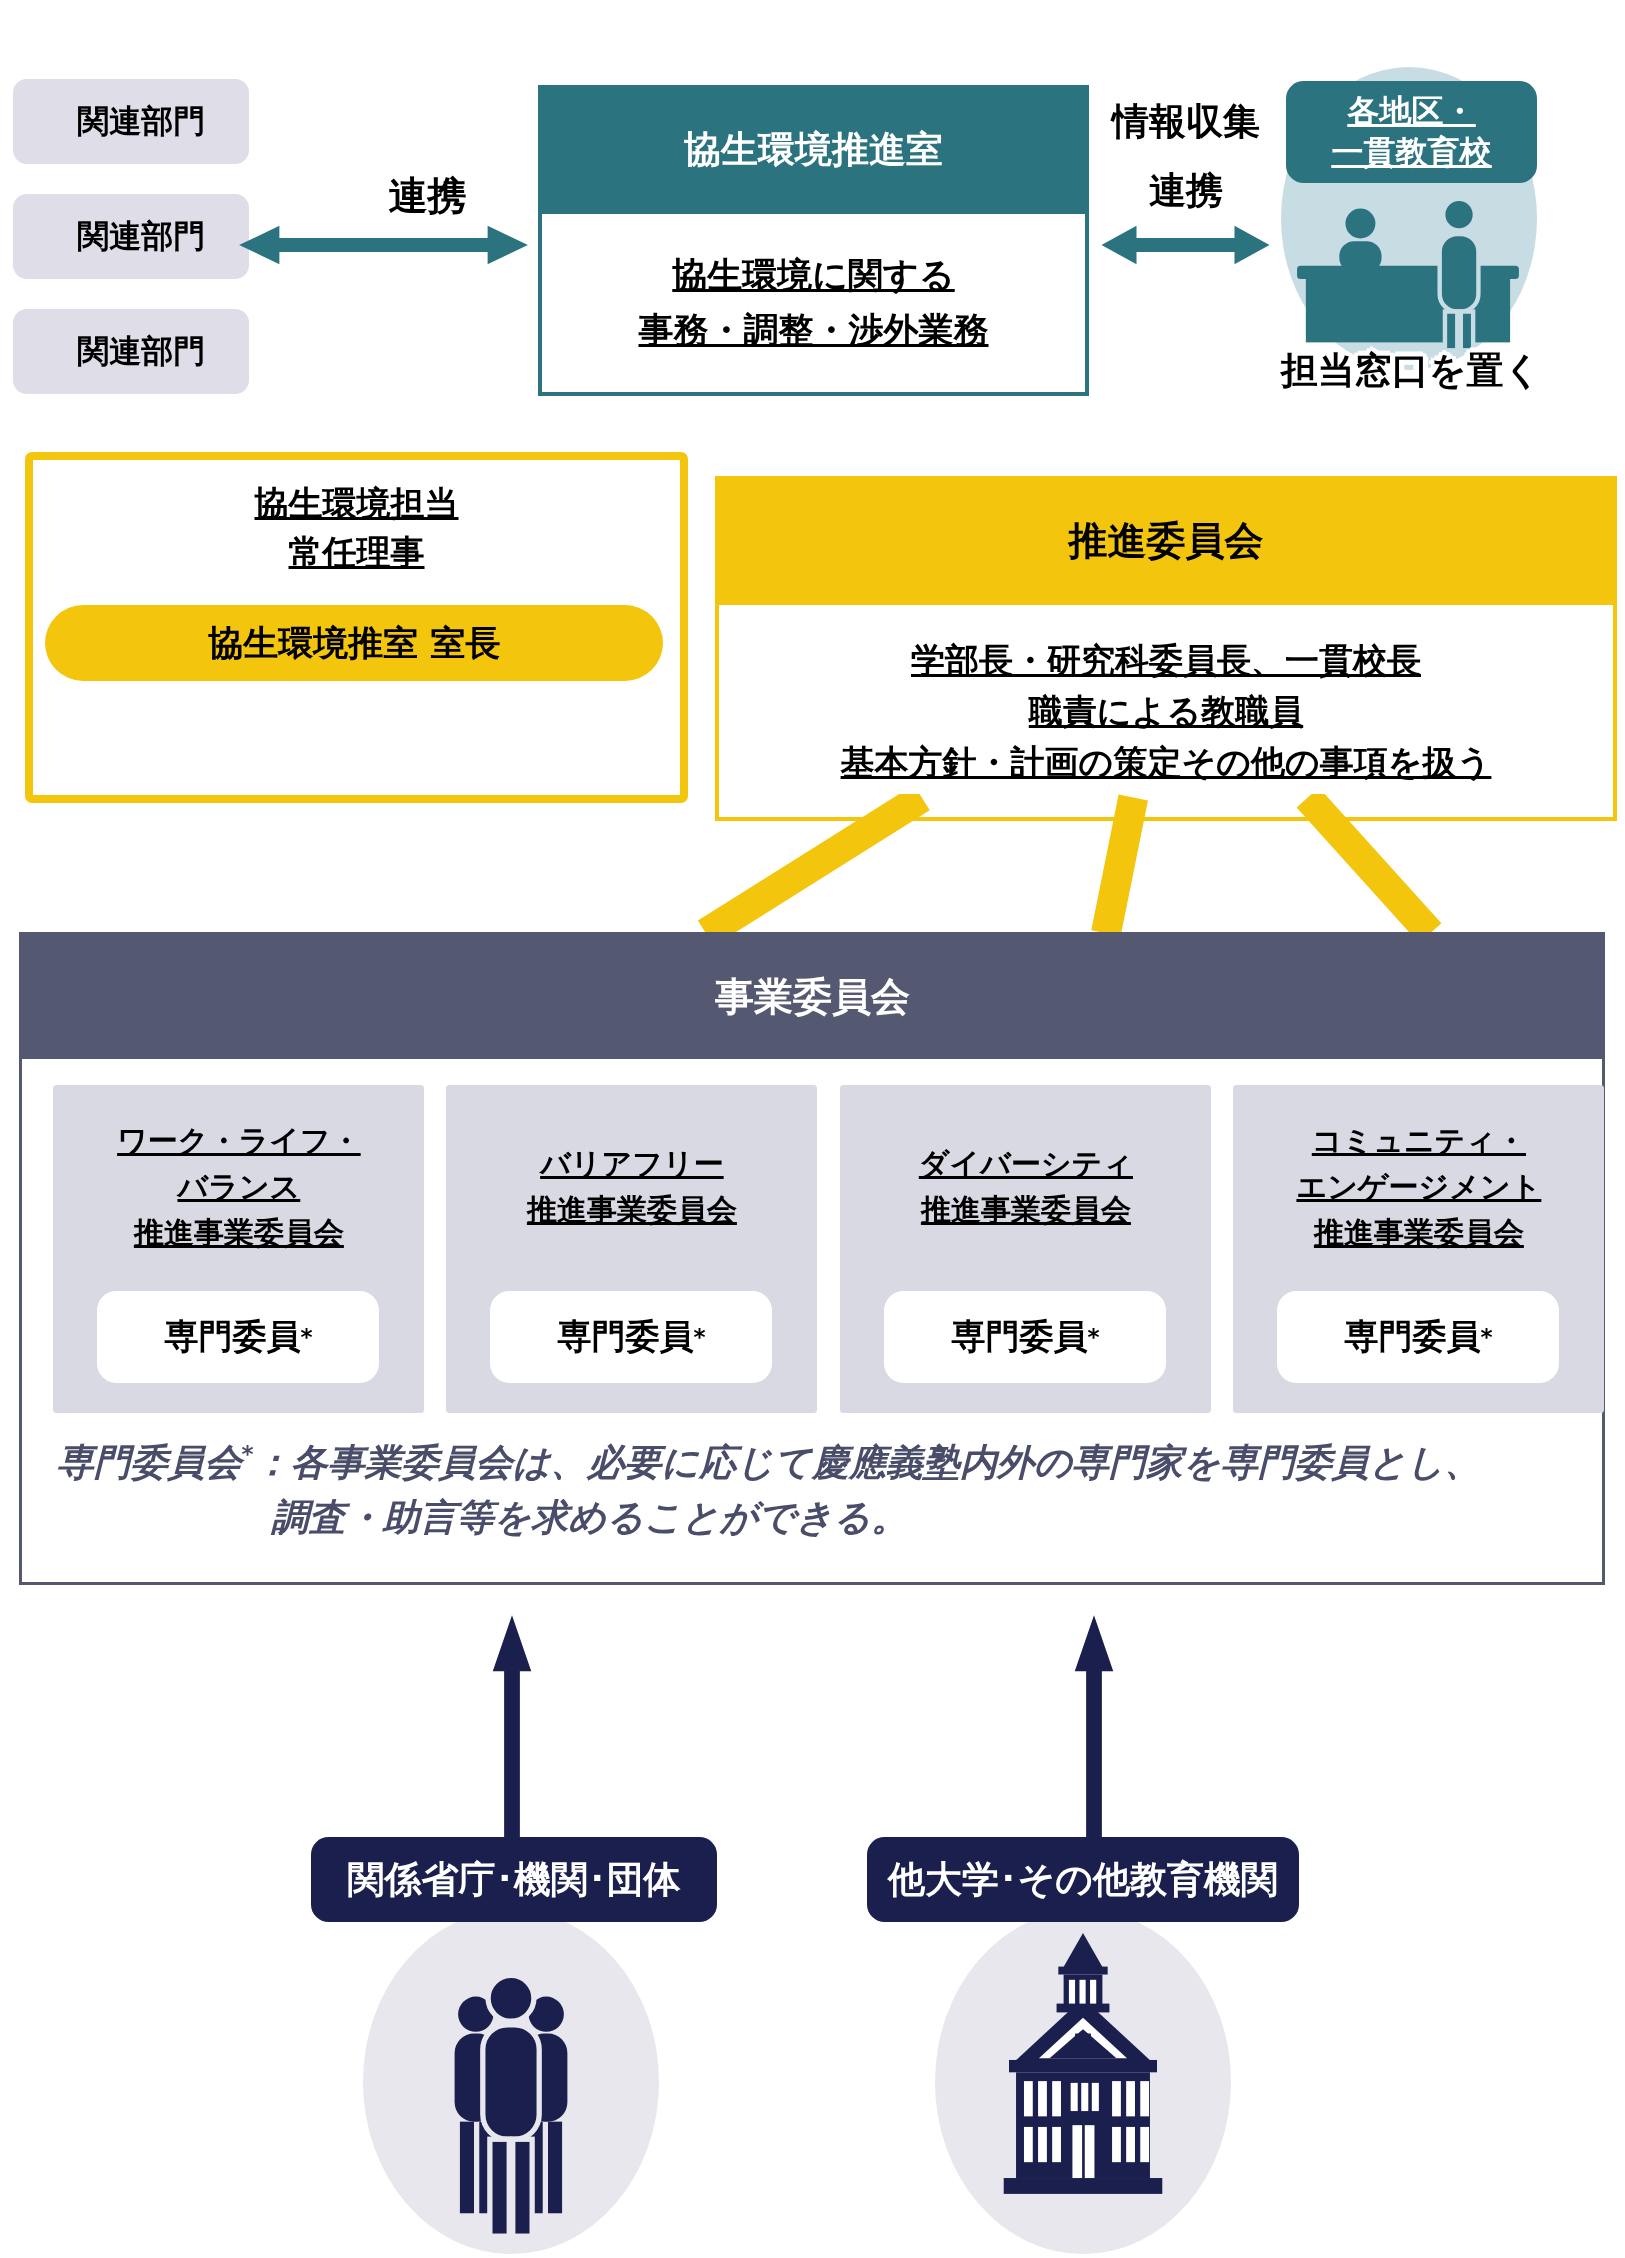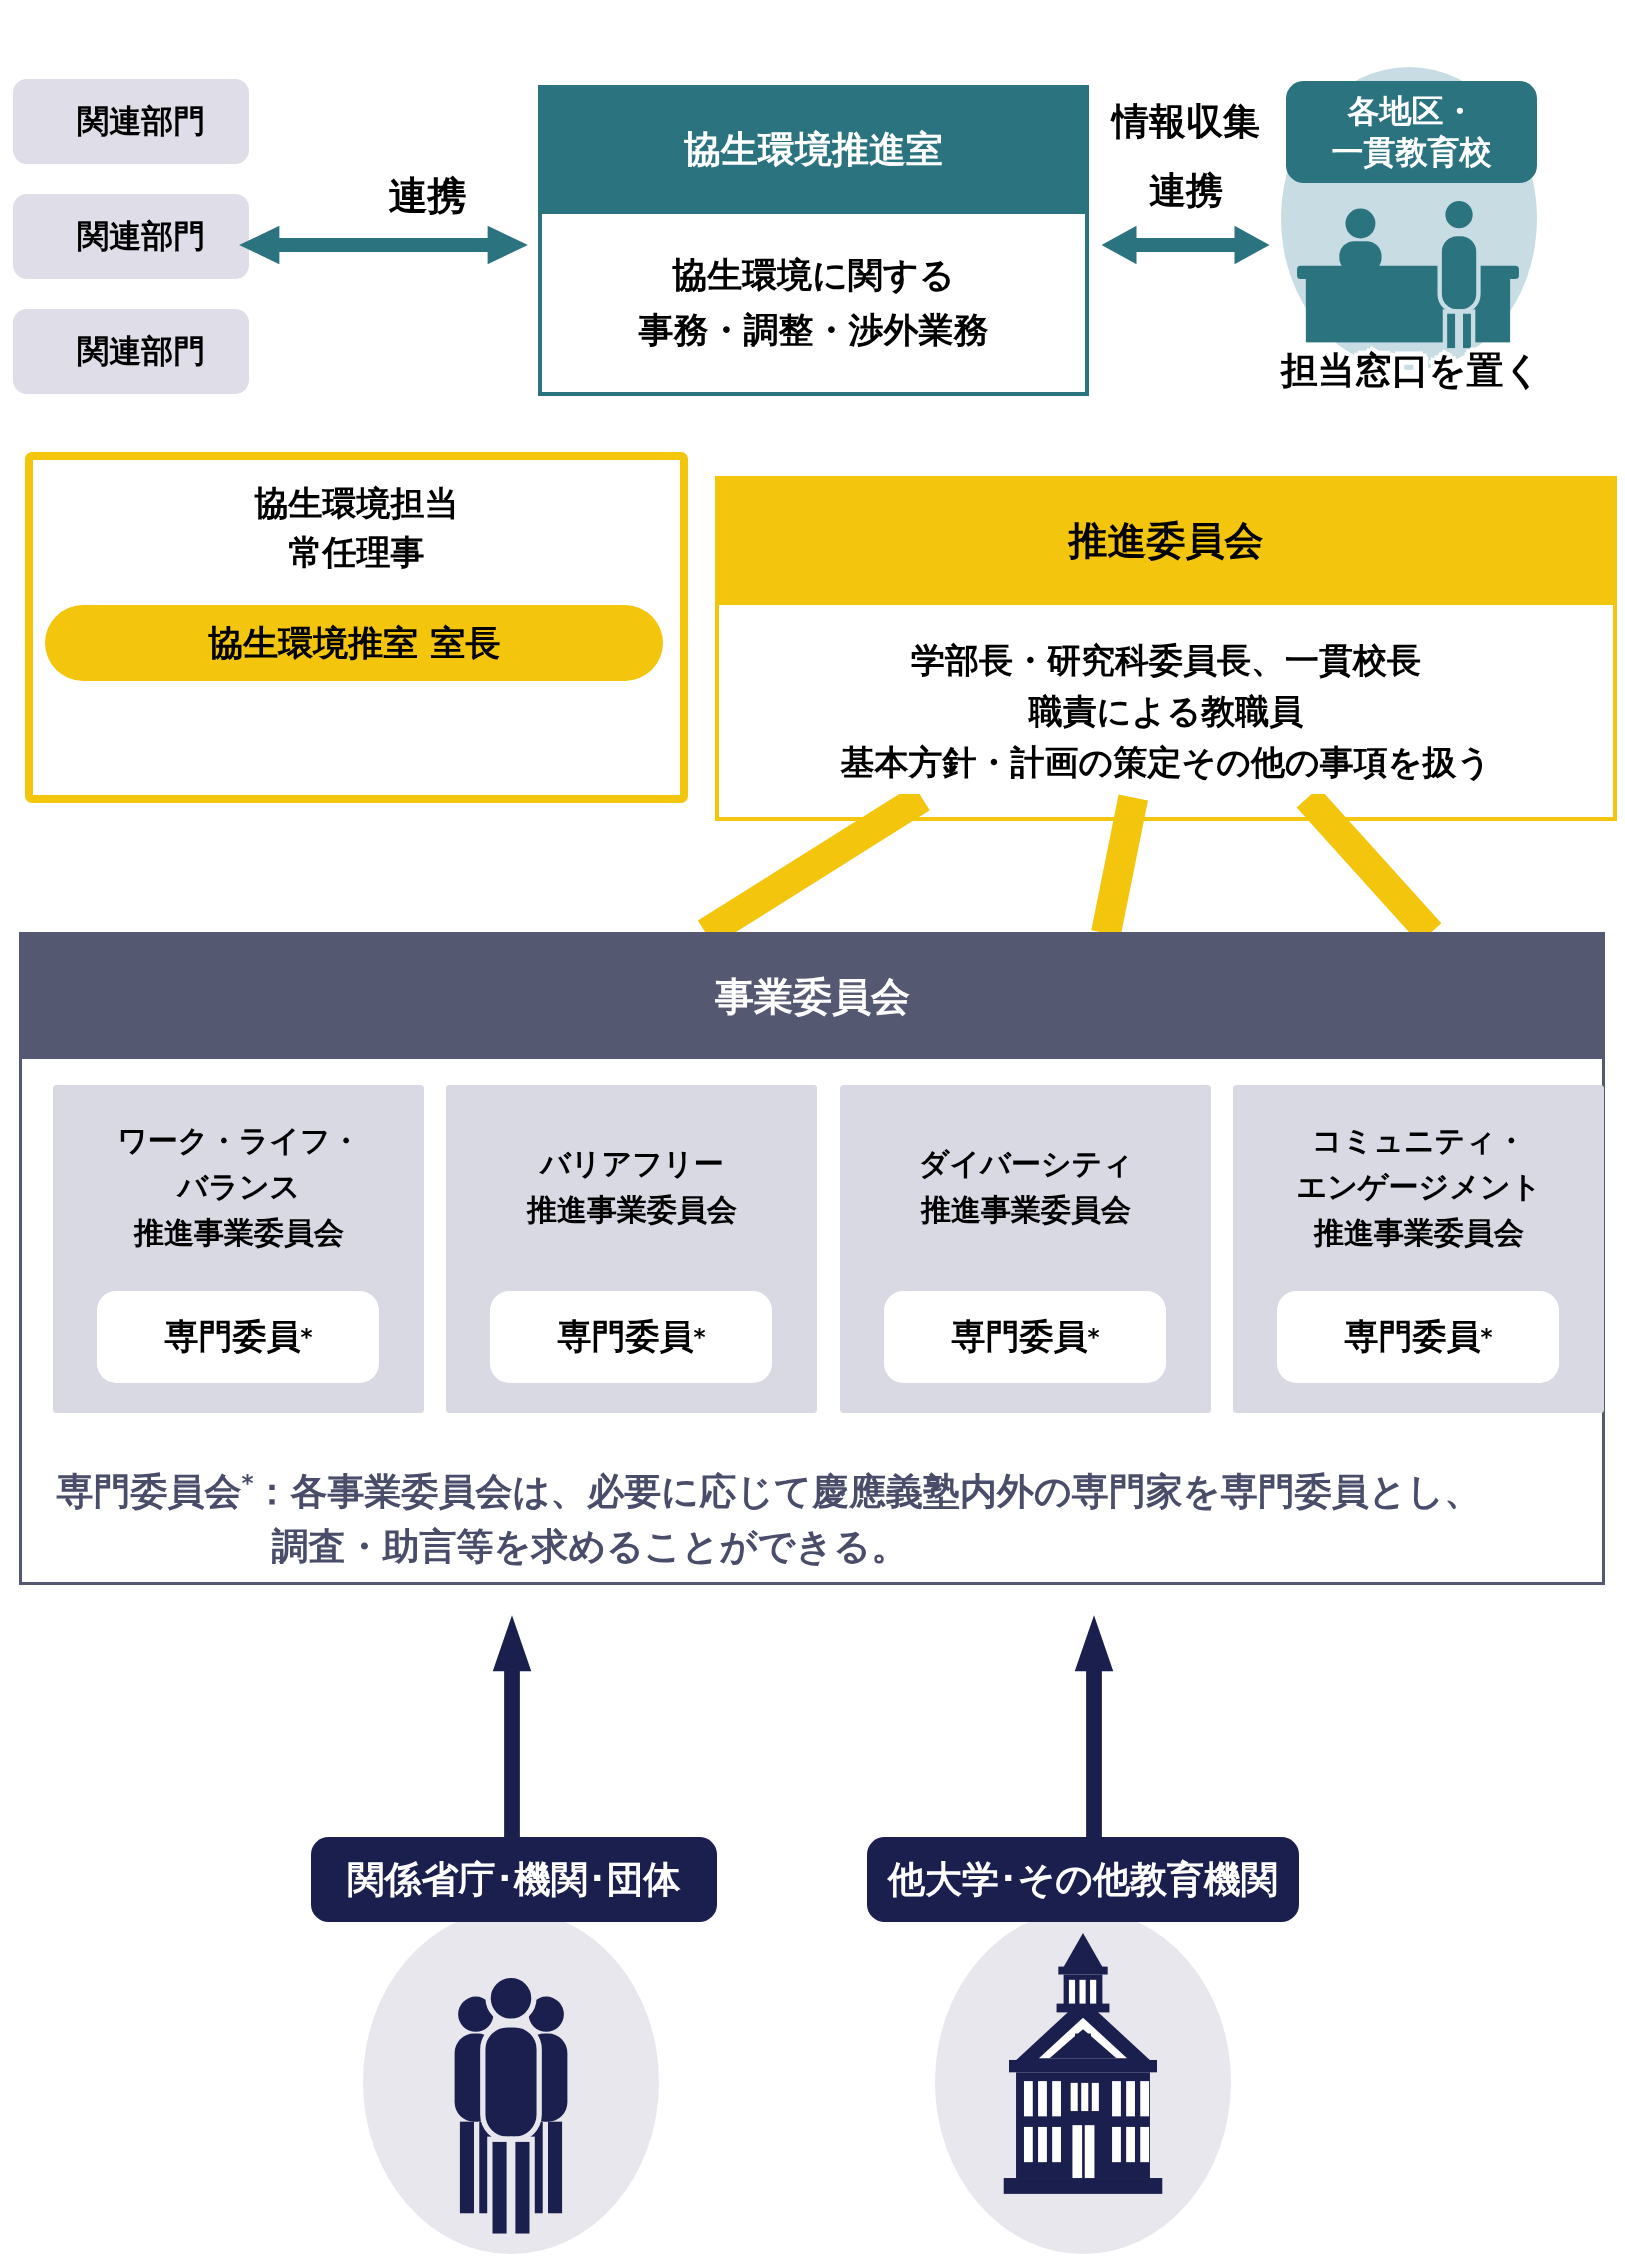--- a/index.html
+++ b/index.html
@@ -4,21 +4,21 @@
 <title>協生環境推進体制図</title>
 <style>
   html,body{margin:0;padding:0;background:#ffffff;}
   #canvas{
     position:relative;width:1625px;height:2258px;background:#ffffff;
     font-family:"DejaVu Sans","Liberation Sans",sans-serif;
     font-weight:700;color:#000;overflow:hidden;
   }
   .abs{position:absolute;}
   .center{display:flex;align-items:center;justify-content:center;text-align:center;}
-  .pre{white-space:pre-line;}
+  .pre{white-space:pre-line;text-decoration:underline;}
 
   
   .dept-box{left:13.2px;width:216px;height:85px;background:var(--lavender);
     border-radius:14px;font-size:32px;padding-left:20px;}
   .link-label{font-size:39px;}
   .office-box{left:538px;top:85px;width:551px;}
   .office-header{height:129px;background:var(--teal);color:#fff;font-size:37px;}
   .office-body{height:178px;background:#fff;border:4.4px solid var(--teal);border-top:none;
     font-size:35px;line-height:55px;}
   .district-circle{left:1281px;top:67px;width:256px;height:303px;border-radius:50%;
@@ -43,21 +43,21 @@
   
   .business-box{left:19.4px;top:932px;width:1586px;height:653px;background:#fff;
     border:3.5px solid var(--slate);box-sizing:border-box;}
   .business-header{left:0;top:0;width:100%;height:124px;background:var(--slate);
     color:#fff;font-size:39px;}
   .committee-card{top:150px;width:371px;height:328px;background:var(--subbox);border-radius:3.5px;}
   .committee-title{left:0;top:0;width:100%;height:203px;font-size:30px;line-height:46px;}
   .expert-pill{left:44px;top:206px;width:282px;height:92px;background:#fff;
     border-radius:19.4px;font-size:34px;}
   sup.ast{font-size:23px;vertical-align:super;line-height:0;}
-  .footnote{left:34px;top:529px;width:1535px;color:var(--footnote);font-size:37px;line-height:55px;}
+  .footnote{left:34px;top:500px;width:1535px;color:var(--footnote);font-size:37px;line-height:55px;font-style:italic;}
   .footnote .indent{display:block;padding-left:215px;}
 
   
   .navy-box{top:1837px;height:85px;background:var(--navy);border-radius:17.6px;
     color:#fff;font-size:37px;}
   .gray-circle{top:1910px;width:296px;height:344px;border-radius:50%;background:var(--lightgray);}
   svg{display:block;}
 </style>
 </head>
 <body>

